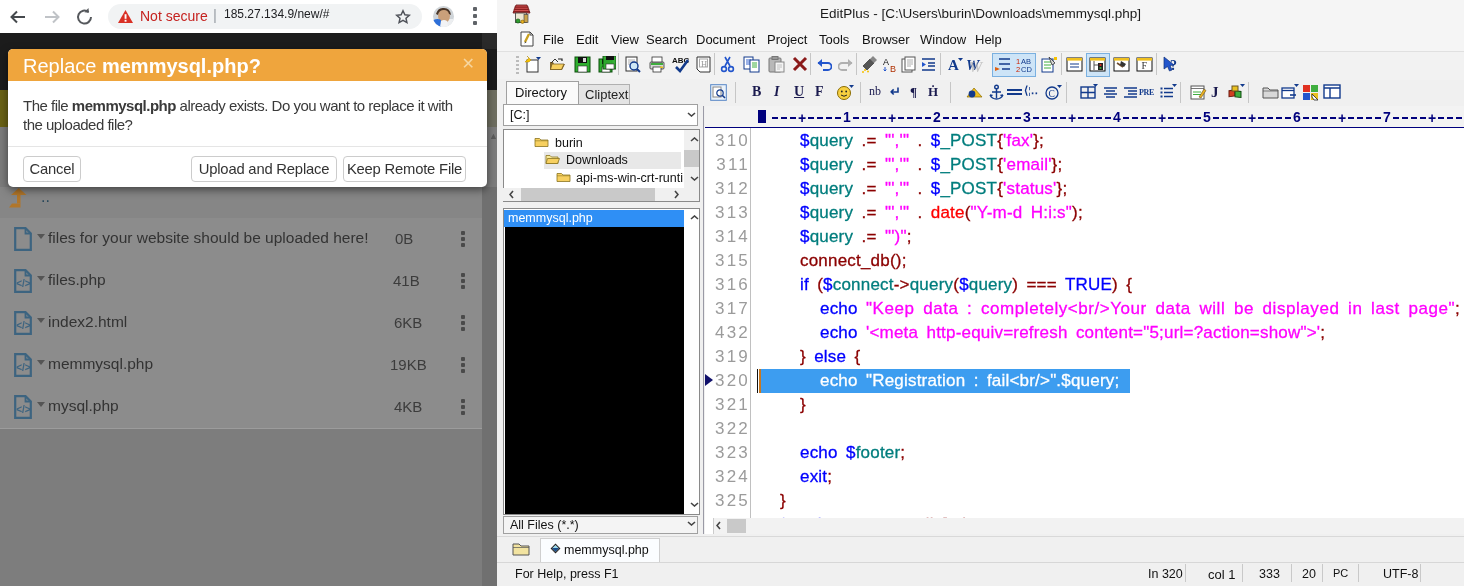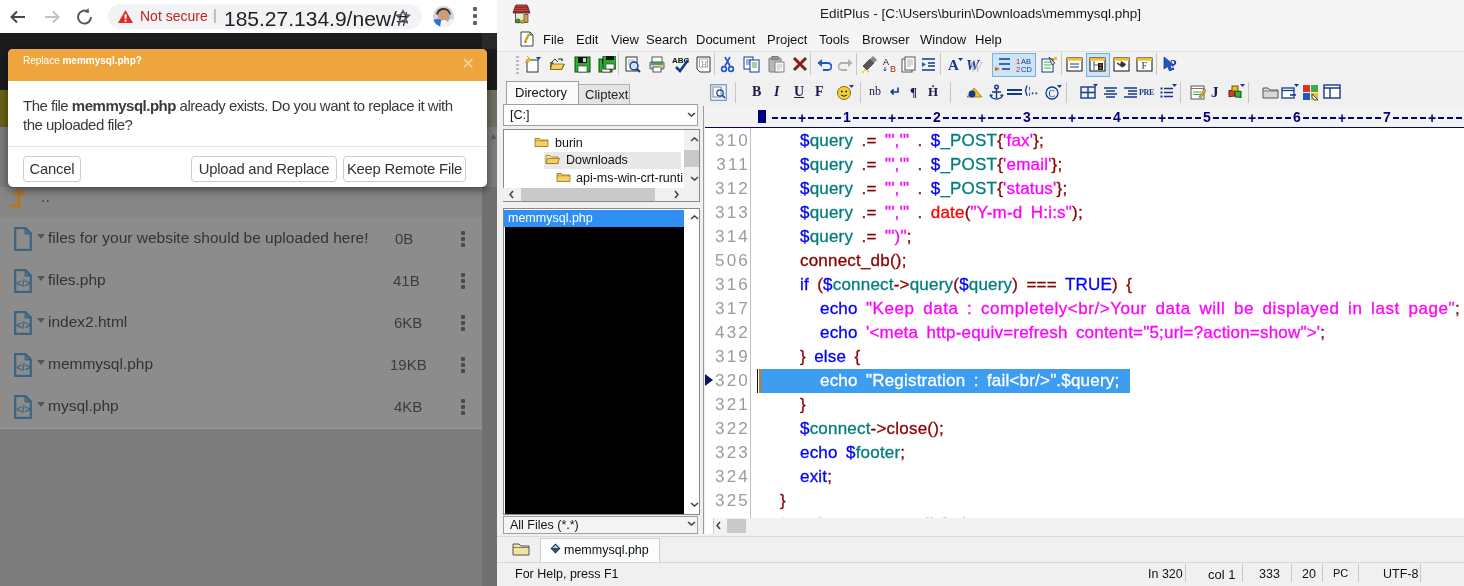--- a/index.html
+++ b/index.html
@@ -13,21 +13,21 @@
   
   .frow{position:absolute;left:0;width:482px;height:42px;background:#8c8c8c;border-bottom:1px solid #9c9c9c;}
   .fname{position:absolute;left:48px;top:11px;font-size:15.5px;color:#333;}
   .fsize{position:absolute;top:12px;font-size:15px;color:#3c3c3c;}
   .fdots{position:absolute;left:461px;top:13px;width:5px;height:17px;}
   .dot{position:absolute;left:0;width:3.6px;height:3.6px;background:#4a4a4a;border-radius:1px;}
   
   #modal{position:absolute;left:8px;top:49px;width:479px;height:138px;background:#fff;border-radius:5px;
          box-shadow:0 3px 9px rgba(0,0,0,.5);}
   #mhead{position:absolute;left:0;top:0;width:100%;height:32px;background:#efa53d;border-radius:5px 5px 0 0;}
-  #mhead .t{position:absolute;left:15px;top:6px;font-size:10px;color:#fff;}
+  #mhead .t{position:absolute;left:15px;top:6px;font-size:20px;color:#fff;}
   #mhead .x{position:absolute;right:12px;top:5px;font-size:16px;color:#f6d6a0;}
   .mbtn{position:absolute;top:107px;height:26px;border:1px solid #ccc;border-radius:4px;background:#fff;
         font-size:14.8px;color:#333;text-align:center;line-height:24px;box-sizing:border-box;letter-spacing:-0.2px;}
   
   #editor{position:absolute;left:497px;top:0;width:967px;height:586px;background:#f0f0f0;}
   #etitle{position:absolute;left:0;top:0;width:967px;height:27px;background:#f5f5f5;}
   #emenu{position:absolute;left:0;top:27px;width:967px;height:24px;background:#f5f5f5;font-size:13px;color:#111;}
   #emenu span{position:absolute;top:5px;}
   #etb1{position:absolute;left:0;top:51px;width:967px;height:28px;background:#f2f2f2;border-top:1px solid #e0e0e0;}
   
@@ -150,21 +150,21 @@
       <path d="M13.5 1 L13.9 5.7 L9.4 5.2 Z" fill="#55585c"></path>
     </svg>
     <div id="addr"></div>
     <svg class="abs" style="left:118px;top:10px;" width="15" height="13" viewBox="0 0 15 13">
       <path d="M7.5 0 L15 13 L0 13 Z" fill="#d93025" rx="2"></path>
       <rect x="6.6" y="4.2" width="1.9" height="4.6" fill="#fff"></rect>
       <rect x="6.6" y="9.8" width="1.9" height="1.9" fill="#fff"></rect>
     </svg>
     <div class="abs" style="left:140px;top:8px;font-size:14px;color:#c5221f;">Not secure</div>
     <div class="abs" style="left:213px;top:6px;font-size:15px;color:#9aa0a6;">|</div>
-    <div class="abs" style="left:224px;top:7px;font-size:21px;color:#202124;">185.27.134.9/new/#</div>
+    <div class="abs" style="left:224px;top:7px;font-size:12px;color:#202124;">185.27.134.9/new/#</div>
     <svg class="abs" style="left:395px;top:9px;" width="16" height="16" viewBox="0 0 16 16">
       <path d="M8 1.8 L9.9 5.8 L14.3 6.3 L11 9.3 L11.9 13.6 L8 11.4 L4.1 13.6 L5 9.3 L1.7 6.3 L6.1 5.8 Z" fill="none" stroke="#50535a" stroke-width="1.5"></path>
     </svg>
     <svg class="abs" style="left:433px;top:6px;" width="21" height="21" viewBox="0 0 21 21">
       <defs>
           <clipPath id="avc">
             <circle cx="10.5" cy="10.5" r="10.5"></circle>
           </clipPath>
         </defs>
       <g clip-path="url(#avc)">
@@ -627,36 +627,35 @@
 <div class="ln" style="left:0;top:1px;">310</div>
 <div class="cl" style="left:95px;top:1px;"><span class="v">$</span><span class="t">query</span><span class="m"> .= </span><span class="s">"','"</span><span class="m"> . </span><span class="v">$</span><span class="t">_POST</span><span class="m">{</span><span class="s">'fax'</span><span class="m">};</span></div>
 <div class="ln" style="left:0;top:25px;">311</div>
 <div class="cl" style="left:95px;top:25px;"><span class="v">$</span><span class="t">query</span><span class="m"> .= </span><span class="s">"','"</span><span class="m"> . </span><span class="v">$</span><span class="t">_POST</span><span class="m">{</span><span class="s">'email'</span><span class="m">};</span></div>
 <div class="ln" style="left:0;top:49px;">312</div>
 <div class="cl" style="left:95px;top:49px;"><span class="v">$</span><span class="t">query</span><span class="m"> .= </span><span class="s">"','"</span><span class="m"> . </span><span class="v">$</span><span class="t">_POST</span><span class="m">{</span><span class="s">'status'</span><span class="m">};</span></div>
 <div class="ln" style="left:0;top:73px;">313</div>
 <div class="cl" style="left:95px;top:73px;"><span class="v">$</span><span class="t">query</span><span class="m"> .= </span><span class="s">"','"</span><span class="m"> . </span><span class="r">date</span><span class="m">(</span><span class="s">"Y-m-d H:i:s"</span><span class="m">);</span></div>
 <div class="ln" style="left:0;top:97px;">314</div>
 <div class="cl" style="left:95px;top:97px;"><span class="v">$</span><span class="t">query</span><span class="m"> .= </span><span class="s">"')"</span><span class="m">;</span></div>
-<div class="ln" style="left:0;top:121px;">506</div>
+<div class="ln" style="left:0;top:121px;">315</div>
 <div class="cl" style="left:95px;top:121px;"><span class="m">connect_db();</span></div>
 <div class="ln" style="left:0;top:145px;">316</div>
 <div class="cl" style="left:95px;top:145px;"><span class="v">if </span><span class="m">(</span><span class="v">$</span><span class="t">connect</span><span class="m">-&gt;</span><span class="t">query</span><span class="m">(</span><span class="v">$</span><span class="t">query</span><span class="m">) === </span><span class="v">TRUE</span><span class="m">) {</span></div>
 <div class="ln" style="left:0;top:169px;">317</div>
 <div class="cl" style="left:115px;top:169px;"><span class="v">echo </span><span class="s" style="letter-spacing:.55px;">"Keep data : completely&lt;br/&gt;Your data will be displayed in last page"</span><span class="m">;</span></div>
 <div class="ln" style="left:0;top:193px;">432</div>
 <div class="cl" style="left:115px;top:193px;"><span class="v">echo </span><span class="s">'&lt;meta http-equiv=refresh content="5;url=?action=show"&gt;'</span><span class="m">;</span></div>
 <div class="ln" style="left:0;top:217px;">319</div>
 <div class="cl" style="left:95px;top:217px;"><span class="m">} </span><span class="v">else</span><span class="m"> {</span></div>
 <div class="ln" style="left:0;top:241px;">320</div>
 <div class="cl" style="left:115px;top:241px;color:#fff;">echo "Registration : fail&lt;br/&gt;".$query;</div>
 <div class="ln" style="left:0;top:265px;">321</div>
 <div class="cl" style="left:95px;top:265px;"><span class="m">}</span></div>
 <div class="ln" style="left:0;top:289px;">322</div>
-<div class="cl" style="left:95px;top:289px;"><span class="v">$</span><span class="t">connect</span><span class="m">-&gt;close();</span></div>
 <div class="ln" style="left:0;top:313px;">323</div>
 <div class="cl" style="left:95px;top:313px;"><span class="v">echo </span><span class="v">$</span><span class="t">footer</span><span class="m">;</span></div>
 <div class="ln" style="left:0;top:337px;">324</div>
 <div class="cl" style="left:95px;top:337px;"><span class="v">exit</span><span class="m">;</span></div>
 <div class="ln" style="left:0;top:361px;text-align:right;">325</div>
 <div class="cl" style="left:75px;top:361px;"><span class="m">}</span></div>
 <div class="ln" style="left:0;top:385px;">326</div>
 <div class="cl" style="left:75px;top:385px;"><span class="v">function </span><span class="m">connect_db() {</span></div>
 <div class="abs" style="left:45px;top:0;width:1px;height:390px;background:#c0c0c0;"></div>
 <div class="abs" style="left:0px;top:246px;width:0;height:0;border-top:6px solid transparent;border-bottom:6px solid transparent;border-left:8px solid #10106b;"></div>

